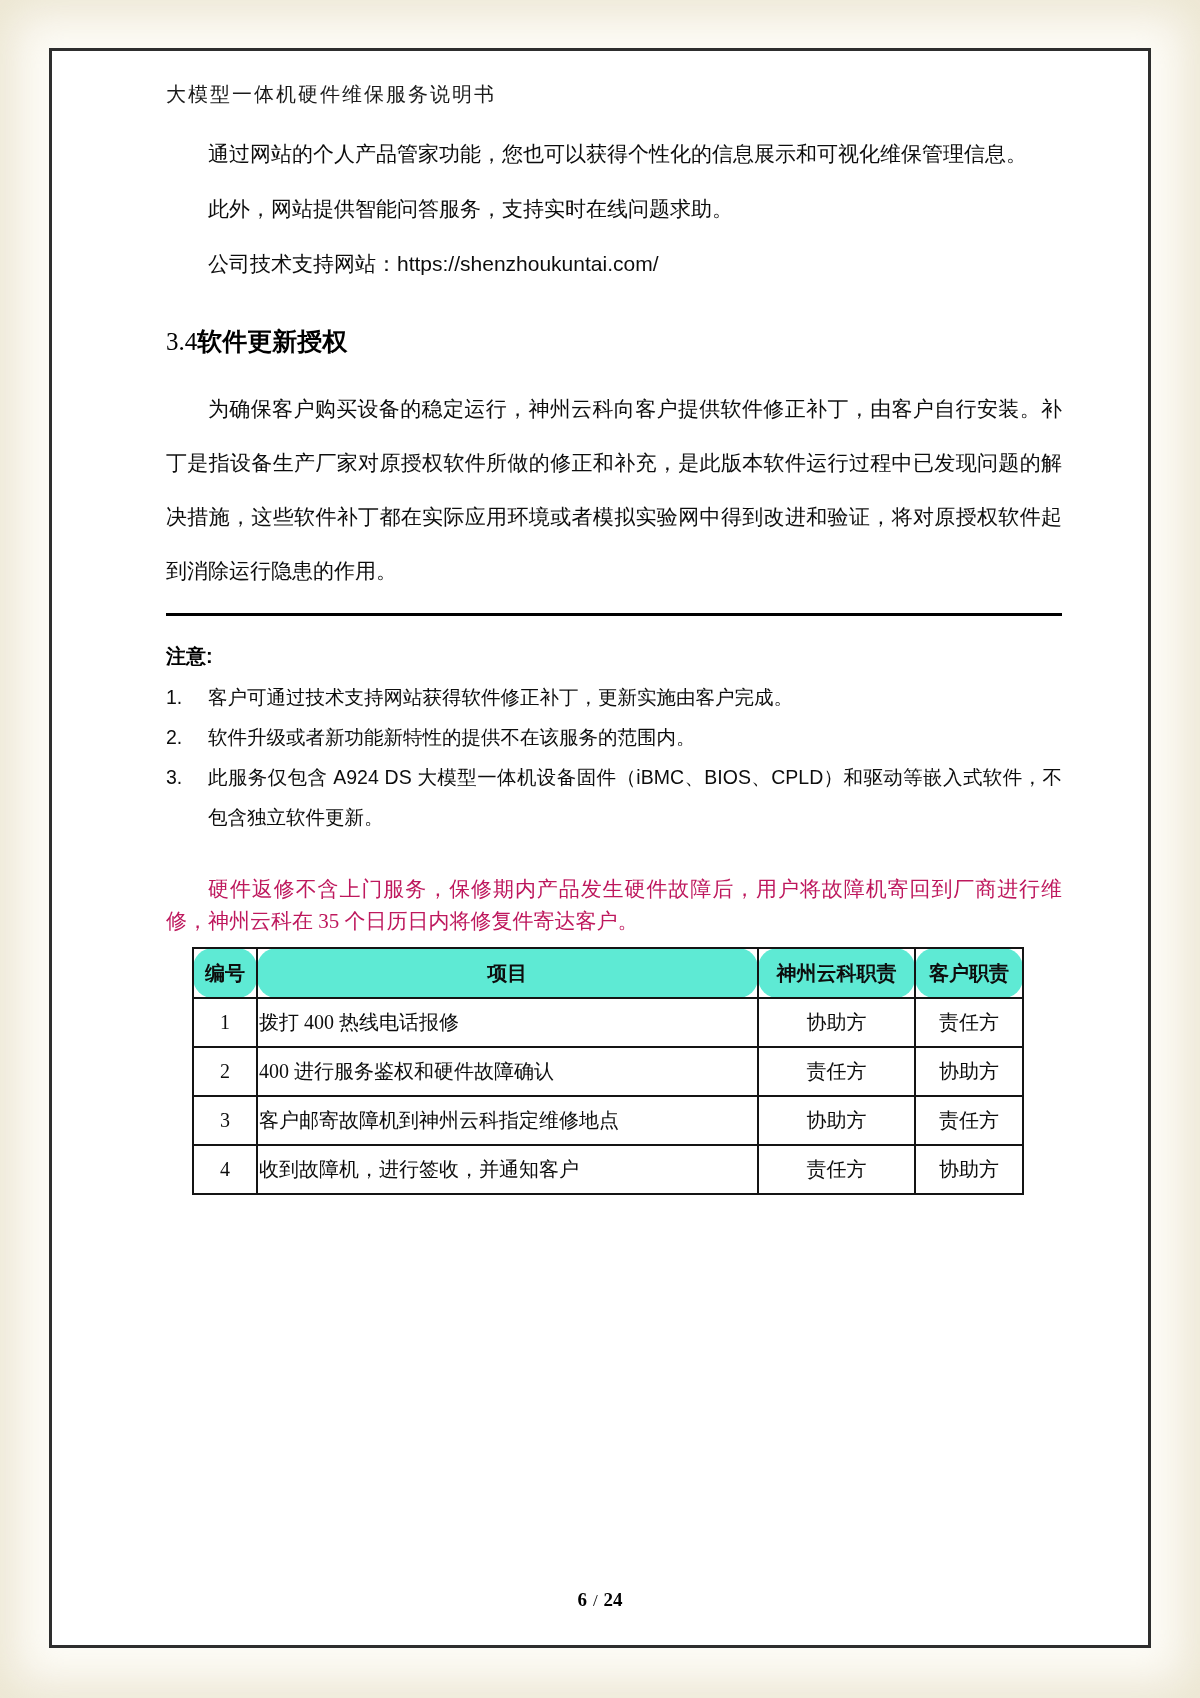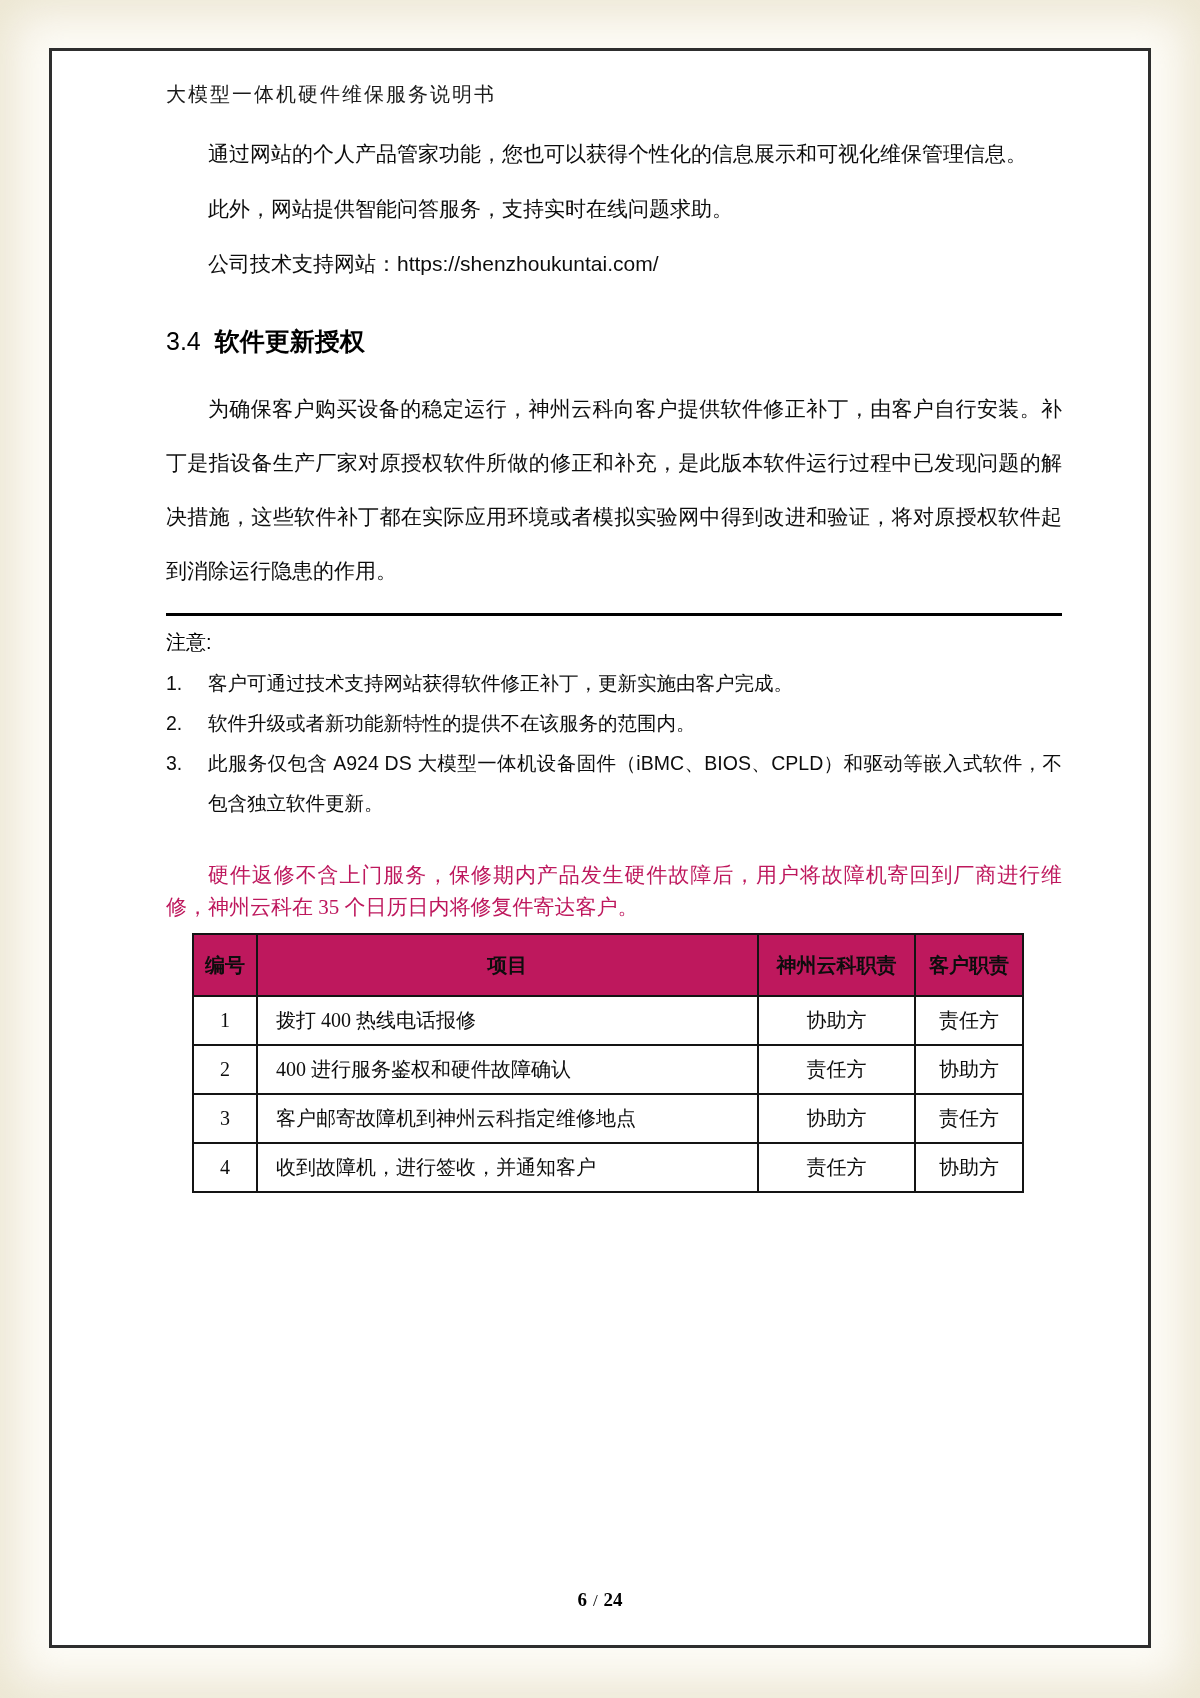--- a/index.html
+++ b/index.html
@@ -46,45 +46,44 @@
     color: #0d0d0d;
   }
   .indent { text-indent: 42px; }
   .url { font-family: "Liberation Sans", sans-serif; color: #0d0d0d; text-decoration: none; }
   .heading {
     margin-top: 34px;
     font-size: 25px;
     color: #000;
   }
   .h-num {
-    font-family: Liberation Sans, sans-serif;
+    font-family: Liberation Serif, serif;
     font-weight: 400;
-    margin-right: 14px;
   }
   .h-title {
     font-family: "Liberation Sans", sans-serif;
     font-weight: 700;
   }
   .sec34-body {
     margin-top: 24px;
     font-size: 21px;
     line-height: 54px;
     text-align: justify;
     text-indent: 42px;
     color: #0d0d0d;
   }
   .note-rule {
     margin-top: 15px;
     border-top: 3px solid #000;
     height: 0;
   }
   .note-label {
-    margin-top: 11px;
+    margin-top: 25px;
     font-size: 20px;
-    font-weight: 400;
+    font-weight: 700;
     line-height: 30px;
     color: #000;
   }
   .notes { margin-top: 6px; list-style: none; }
   .note-item {
     display: flex;
     font-size: 19.5px;
     line-height: 40px;
     color: #0d0d0d;
   }
@@ -106,26 +105,27 @@
     font-family: "Liberation Serif", serif;
     font-size: 20px;
     color: #0d0d0d;
   }
   .repair-table th, .repair-table td {
     border: 2px solid #141414;
     text-align: center;
     vertical-align: middle;
   }
   .repair-table th {
-    background: #be185d;
+    background: #5eead4;
     font-weight: 700;
-    height: 62px;
+    height: 50px;
+    border-radius: 20px;
   }
   .repair-table td { height: 49px; background: #fff; }
-  .repair-table td.cell-item { text-align: left; padding-left: 18px; }
+  .repair-table td.cell-item { text-align: left; padding-left: 1px; }
   .col-no { width: 64px; }
   .col-item { width: 502px; }
   .col-vendor { width: 158px; }
   .col-customer { width: 108px; }
   .page-footer {
     position: absolute;
     left: 0;
     bottom: 34px;
     width: 100%;
     text-align: center;

